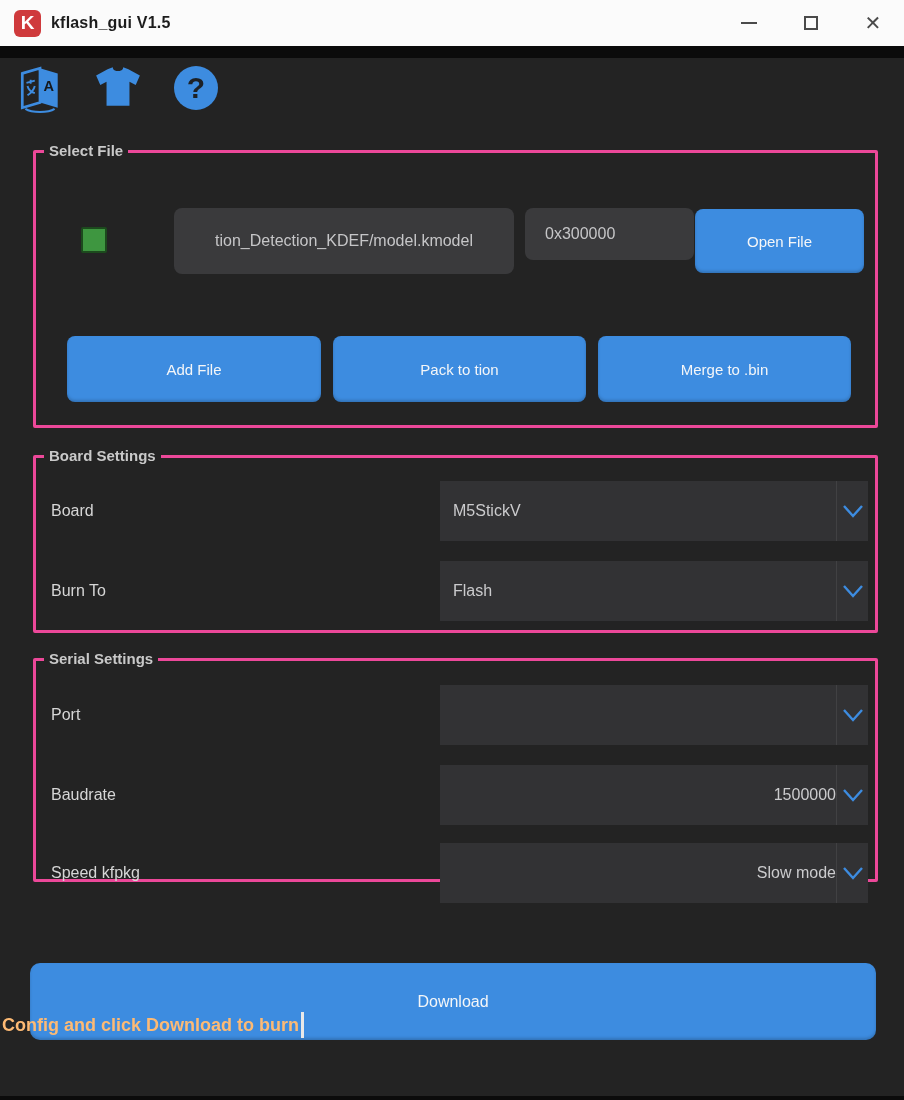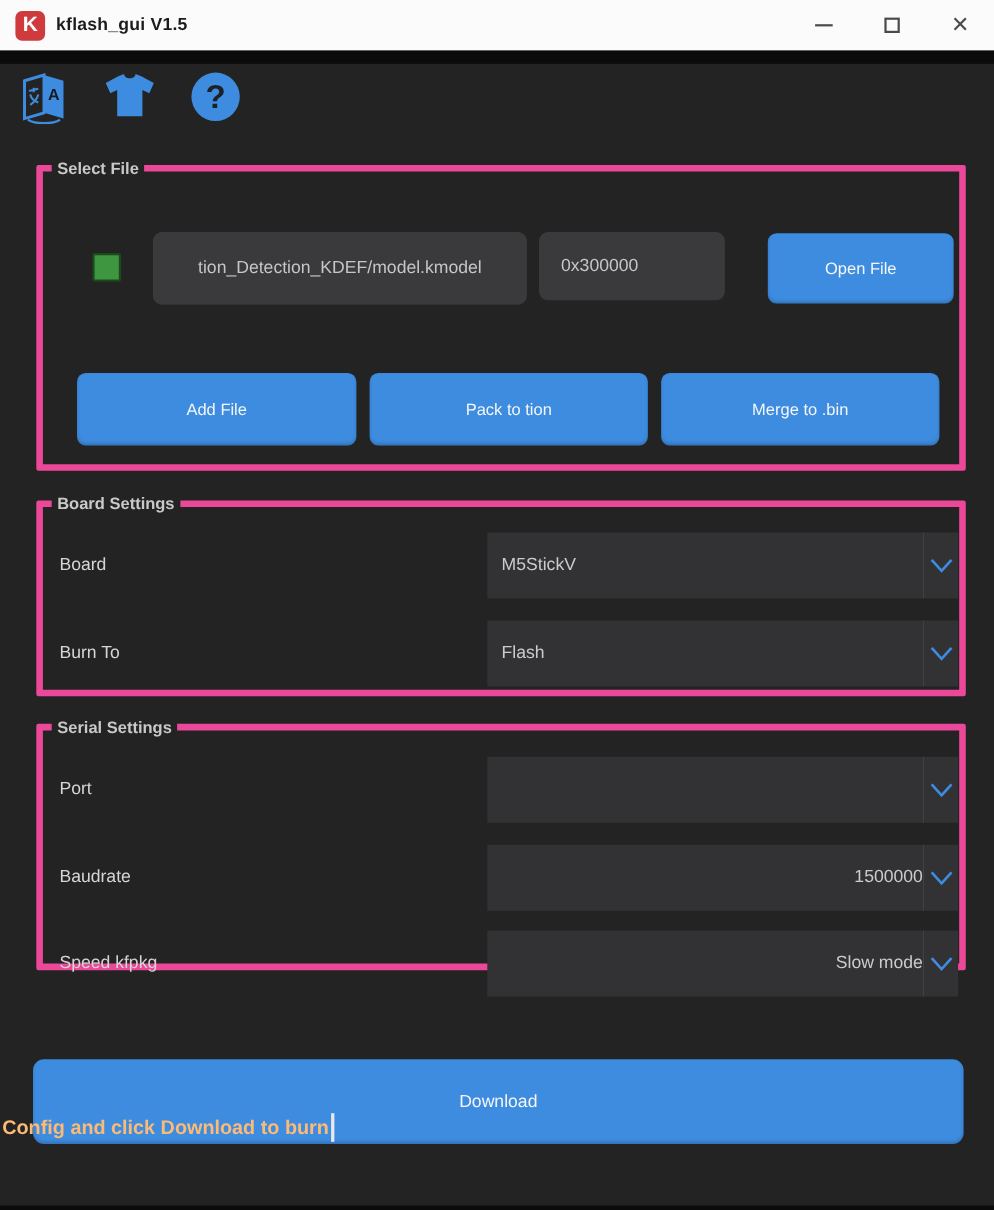--- a/index.html
+++ b/index.html
@@ -18,27 +18,27 @@
   .glyph-close{font-size:20px;color:#4a4a4a;line-height:1;}
 
   .topstrip{position:absolute;left:0;top:46px;width:904px;height:12px;background:#0b0b0b;}
   .bottomstrip{position:absolute;left:0;top:1096px;width:904px;height:4px;background:#0b0b0b;}
 
   
   .toolbar{position:absolute;left:14px;top:60px;height:56px;display:flex;align-items:center;gap:26px;}
   .toolicon{width:52px;height:52px;display:flex;align-items:center;justify-content:center;}
 
   
-  .groupbox{position:absolute;border:6px solid #ec4899;border-radius:2px;}
+  .groupbox{position:absolute;border:3px solid #ec4899;border-radius:2px;}
   .grouplabel{position:absolute;top:-11px;left:8px;padding:0 5px;background:#232323;
               color:#c9c9c9;font-size:15px;font-weight:600;}
 
   
   .field{position:absolute;background:#3a3a3c;border-radius:8px;color:#c6c6c8;font-size:16px;
-         display:flex;align-items:center;overflow:hidden;white-space:nowrap;}
+         display:flex;align-items:center;overflow:hidden;white-space:nowrap;margin-left:38px;}
   .btn{position:absolute;background:#3d8ce0;border:none;border-radius:8px;color:#f4f6f8;
        font-size:15px;display:flex;align-items:center;justify-content:center;cursor:pointer;
        box-shadow:inset 0 -2px 3px rgba(0,0,0,.18);}
   .checkbox{position:absolute;width:26px;height:26px;background:#3e9640;border:2px solid #1c4a1d;border-radius:2px;}
 
   .dropdown{position:absolute;height:60px;background:#323234;display:flex;align-items:center;cursor:pointer;}
   .dropdown .val{flex:1;padding-left:13px;color:#cbcbcd;font-size:16px;overflow:hidden;white-space:nowrap;}
   .dropdown .arrowzone{width:32px;height:100%;border-left:1px solid #414143;display:flex;align-items:center;justify-content:center;}
 
   .rowlabel{position:absolute;color:#d6d6d6;font-size:16px;}
@@ -95,21 +95,21 @@
 
   <div class="groupbox" style="left:33px;top:150px;width:845px;height:278px;">
     <div class="grouplabel">Select File</div>
 
     <div class="checkbox" style="left:45px;top:74px;"></div>
 
     <div class="field" style="left:100px;top:55px;width:340px;height:66px;justify-content:center;">
       <span>tion_Detection_KDEF/model.kmodel</span>
     </div>
 
-    <div class="field" style="left:451px;top:55px;width:169px;height:62px;padding-left:20px;">
+    <div class="field" style="left:451px;top:55px;width:169px;height:52px;padding-left:20px;">
       <span>0x300000</span>
     </div>
 
     <button class="btn" style="left:631px;top:56px;width:169px;height:64px;margin-left:28px;">Open File</button>
 
     <button class="btn" style="left:31px;top:183px;width:254px;height:66px;">Add File</button>
     <button class="btn" style="left:297px;top:183px;width:253px;height:66px;">Pack to tion</button>
     <button class="btn" style="left:562px;top:183px;width:253px;height:66px;">Merge to .bin</button>
   </div>
 

